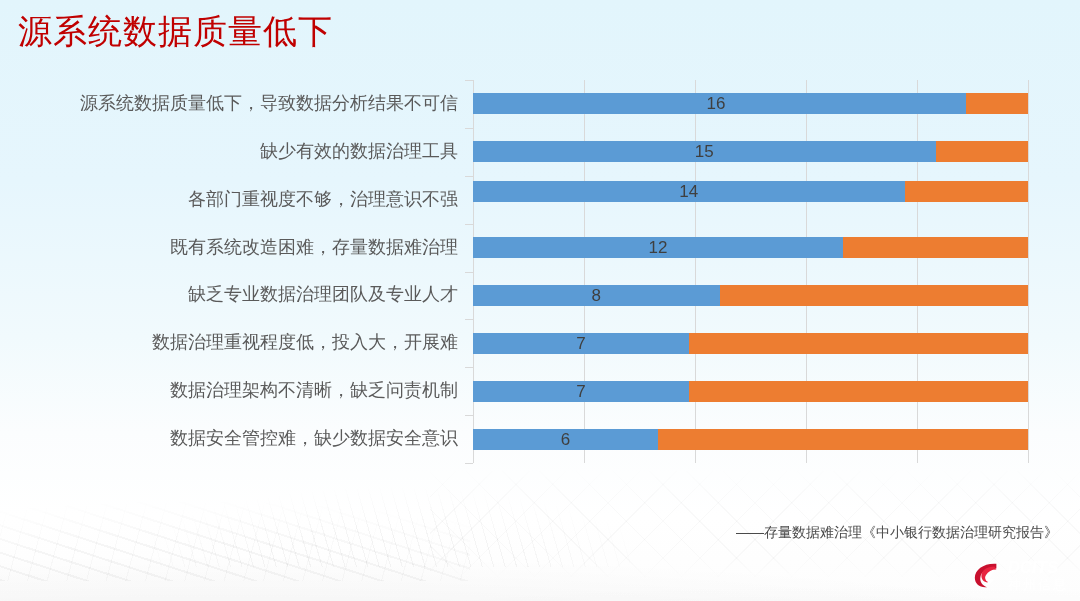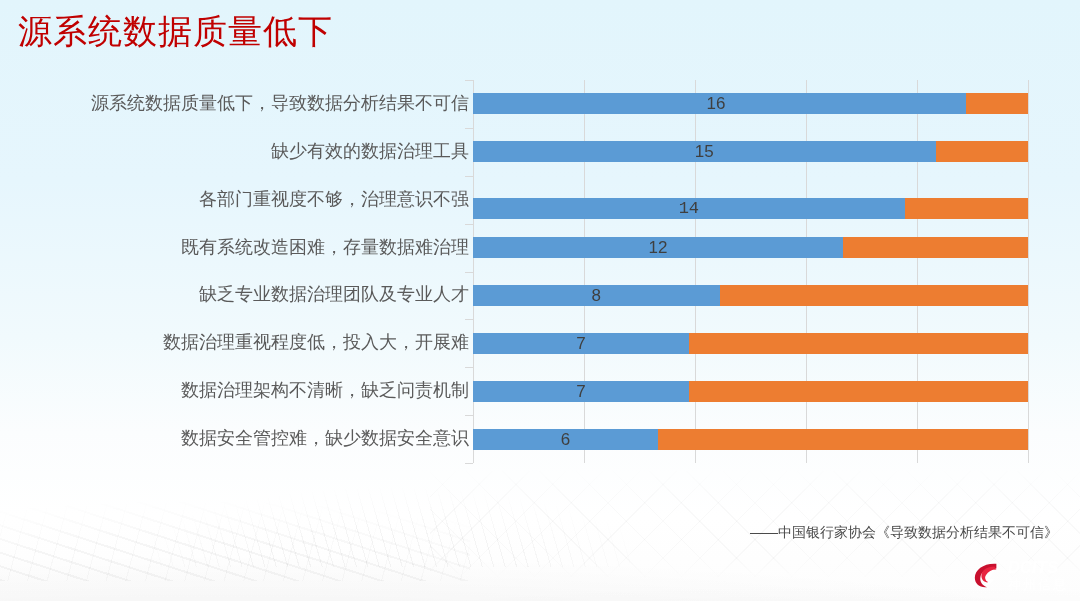--- a/index.html
+++ b/index.html
@@ -46,21 +46,21 @@
 
   
   .title{
     position:absolute;left:18px;top:6px;
     font-size:34px;line-height:50px;color:#c00000;letter-spacing:1px;
     white-space:nowrap;
   }
 
   
   .chart{position:absolute;left:0;top:80px;width:1080px;height:390px;}
-  .cat-labels{position:absolute;left:11px;top:0;width:466px;height:390px;text-decoration:underline;}
+  .cat-labels{position:absolute;left:0;top:0;width:466px;height:390px;text-decoration:underline;}
   .cat-label{
     position:absolute;right:8px;width:470px;text-align:right;
     font-size:18px;color:#5a5a5a;white-space:nowrap;line-height:20px;
   }
   .plot{position:absolute;left:473px;top:0;width:555px;height:383px;}
   .gridline{position:absolute;top:0;width:1px;height:383px;background:#d9d9d9;}
   .axis-line{position:absolute;left:473px;top:0;width:1px;height:383px;background:#d9d9d9;}
   .tick{position:absolute;left:465px;width:8px;height:1px;background:#d9d9d9;}
 
   .bar-row{position:absolute;left:0;height:21px;width:555px;}
@@ -132,21 +132,21 @@
         <div class="bar-row" style="top: 13px;">
           <div class="seg seg-a" style="width: 493.333px; background: rgb(91, 155, 213);"></div>
           <div class="seg seg-b" style="left: 493.333px; width: 61.6667px; background: rgb(237, 125, 49);"></div>
           <div class="bar-value" style="width: 486px;">16</div>
         </div>
         <div class="bar-row" style="top: 61px;">
           <div class="seg seg-a" style="width: 462.5px; background: rgb(91, 155, 213);"></div>
           <div class="seg seg-b" style="left: 462.5px; width: 92.5px; background: rgb(237, 125, 49);"></div>
           <div class="bar-value" style="width: 462.5px;">15</div>
         </div>
-        <div class="bar-row" style="top: 118px; font-family: Liberation Mono, monospace;">
+        <div class="bar-row" style="top: 101px;">
           <div class="seg seg-a" style="width: 431.667px; background: rgb(91, 155, 213);"></div>
           <div class="seg seg-b" style="left: 431.667px; width: 123.333px; background: rgb(237, 125, 49);"></div>
           <div class="bar-value" style="width: 431.667px;">14</div>
         </div>
         <div class="bar-row" style="top: 157px;">
           <div class="seg seg-a" style="width: 370px; background: rgb(91, 155, 213);"></div>
           <div class="seg seg-b" style="left: 370px; width: 185px; background: rgb(237, 125, 49);"></div>
           <div class="bar-value" style="width: 370px;">12</div>
         </div>
         <div class="bar-row" style="top: 205px;">
@@ -165,21 +165,21 @@
           <div class="bar-value" style="width: 215.833px;">7</div>
         </div>
         <div class="bar-row" style="top: 349px;">
           <div class="seg seg-a" style="width: 185px; background: rgb(91, 155, 213);"></div>
           <div class="seg seg-b" style="left: 185px; width: 370px; background: rgb(237, 125, 49);"></div>
           <div class="bar-value" style="width: 185px;">6</div>
         </div>
       </div>
   </div>
 
-  <div class="attribution">——中国银行家协会《导致数据分析结果不可信》</div>
+  <div class="attribution">——存量数据难治理《中小银行数据治理研究报告》</div>
 
   <div class="logo">
     <svg class="logo-mark" viewBox="0 0 32 32">
       <path d="M26 4 C13 3 3 10 3 19 C3 26 9 30 16 29 C11 27 8 23 9 18 C10 12 17 8 26 9 Z" fill="#c8102e"></path>
       <path d="M24 7 C16 7 10 11 10 17 C10 21 13 24 18 24 C14 22 13 19 15 16 C17 12 21 10 26 10 Z" fill="#e8233f"></path>
       <path d="M22 12 L16 21 L22 21 L16 26" fill="none" stroke="#ffffff" stroke-width="2.2" stroke-linecap="round" stroke-linejoin="round"></path>
     </svg>
     <span class="logo-text">
       <span class="logo-en">DCITS</span>
       <span class="logo-cn">神州信息</span>

